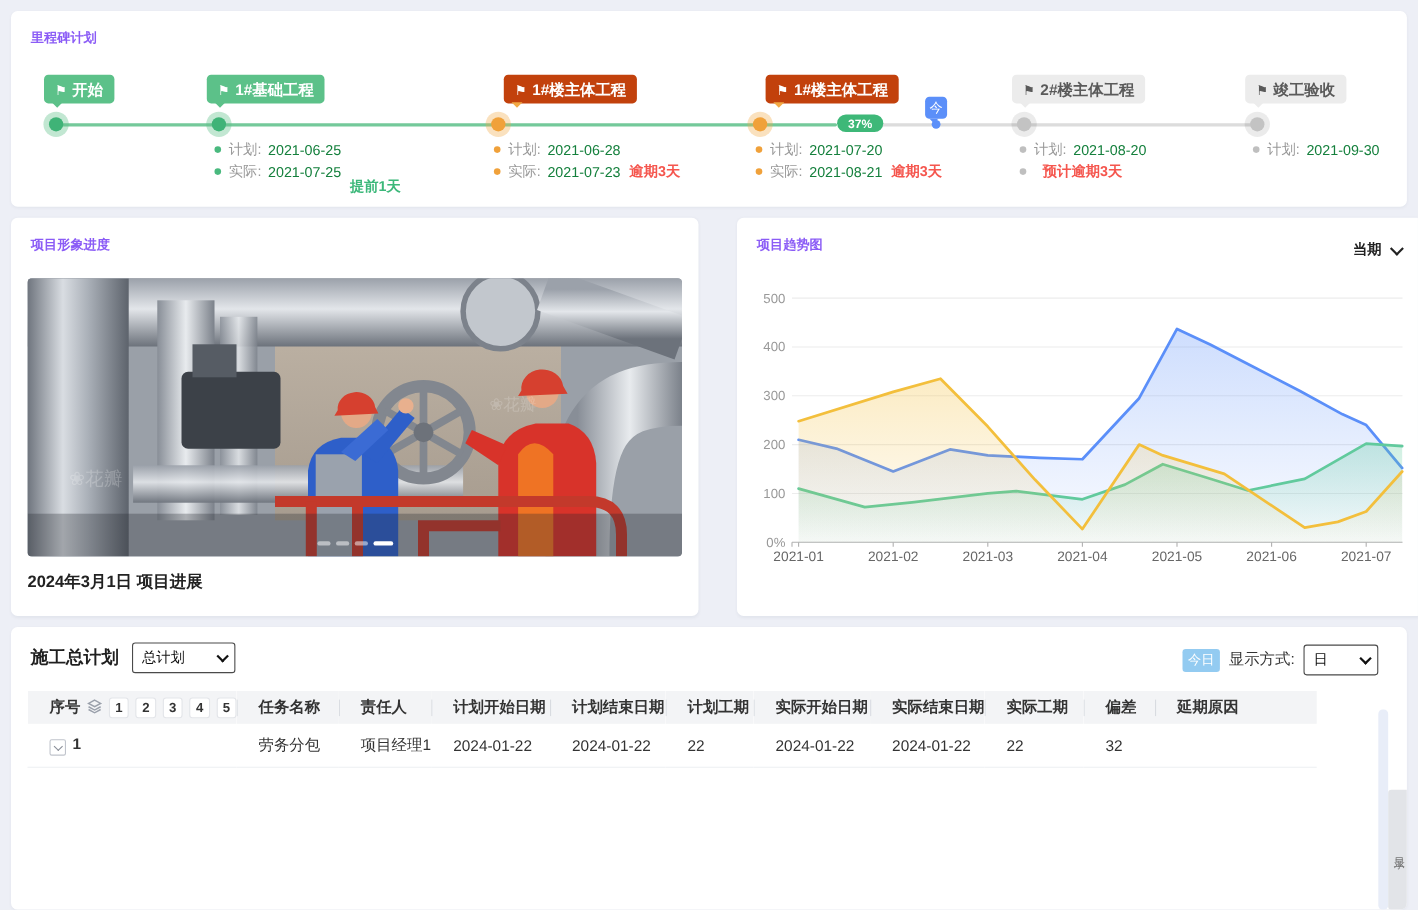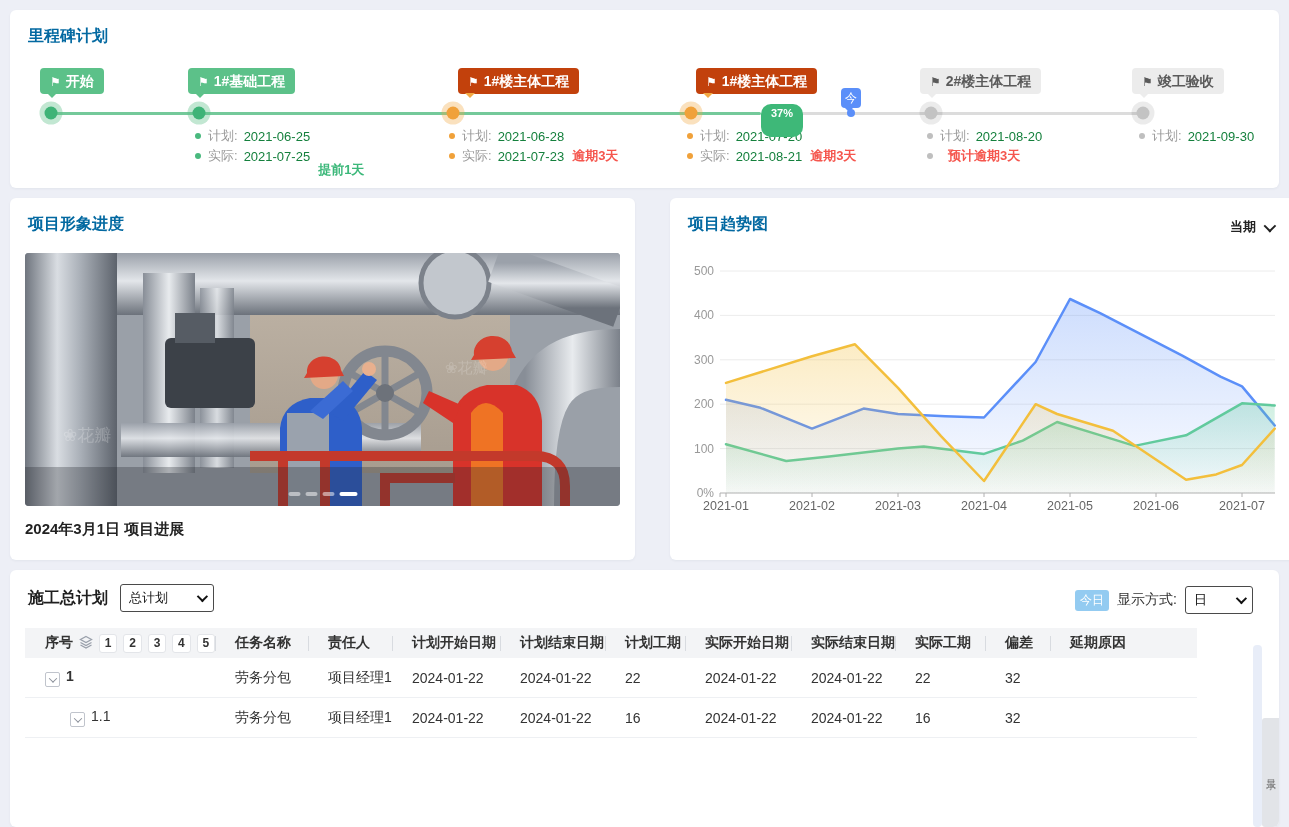--- a/index.html
+++ b/index.html
@@ -3,21 +3,21 @@
 <meta charset="utf-8">
 <style>
   html,body{margin:0;padding:0;}
   body{
     width:1289px;height:827px;overflow:hidden;position:relative;
     background:#edeff6;
     font-family:"Liberation Sans","DejaVu Sans",sans-serif;
     color:#333;
   }
   .card{position:absolute;background:#fff;border-radius:6px;box-shadow:0 1px 3px rgba(20,30,60,.05);}
-  .card-title{position:absolute;left:18px;top:16px;font-size:16px;font-weight:bold;color:#0369a1;}
+  .card-title{position:absolute;left:18px;top:16px;font-size:12px;font-weight:bold;color:#8b5cf6;}
 
   
   #card-milestones{left:10px;top:10px;width:1269px;height:178px;}
   .tl-seg{position:absolute;top:102px;height:3px;border-radius:2px;}
   .tl-seg.green{background:#74c99a;}
   .tl-seg.gray{background:#dcdcdc;}
   .ms-dot{position:absolute;top:103px;width:13px;height:13px;border-radius:50%;transform:translate(-50%,-50%);}
   .ms-dot.green{background:#3fb377;box-shadow:0 0 0 5px rgba(95,192,138,.38);}
   .ms-dot.orange{background:#f0a13a;box-shadow:0 0 0 5px rgba(242,169,68,.35);}
   .ms-dot.gray{background:#c3c3c3;box-shadow:0 0 0 5px rgba(0,0,0,.08);}
@@ -29,21 +29,21 @@
   .ms-badge.orange{background:#c2410c;margin-left:16px;} .ms-badge.orange::after{border-top-color:#f2a944;}
   .ms-badge.gray{background:#ececec;color:#5a5a5a;} .ms-badge.gray::after{border-top-color:#ececec;}
   .ms-rows{position:absolute;top:116px;}
   .ms-row{display:flex;align-items:center;height:20px;font-size:13px;white-space:nowrap;}
   .ms-bullet{width:6px;height:6px;border-radius:50%;margin-right:7px;flex:none;}
   .ms-bullet.green{background:#49b97e;} .ms-bullet.orange{background:#f0a13a;} .ms-bullet.gray{background:#bfbfbf;}
   .ms-lbl{color:#999;margin-right:6px;}
   .ms-val{color:#15803d;}
   .ms-status{margin-left:8px;font-weight:bold;}
   .ms-status.green{color:#3cb87a;margin-top:28px;} .ms-status.red{color:#f5564e;}
-  #progress-pill{position:absolute;top:94px;width:42px;height:33px;border-radius:10px;background:#3eb878;
+  #progress-pill{position:absolute;top:94px;width:42px;height:16px;border-radius:10px;background:#3eb878;
     color:#fff;font-size:11px;font-weight:bold;text-align:center;line-height:19px;}
   #today-bubble{position:absolute;width:20px;height:20px;border-radius:4px;background:#5b8ff9;color:#fff;
     font-size:12px;text-align:center;line-height:20px;}
   #today-bubble::after{content:"";position:absolute;left:4px;top:100%;border:4px solid transparent;border-top-color:#5b8ff9;}
   #today-dot{position:absolute;width:8px;height:8px;border-radius:50%;background:#5b8ff9;transform:translate(-50%,-50%);top:103px;}
 
   
   #card-photo{left:10px;top:198px;width:625px;height:362px;}
   #photo-box{position:absolute;left:15px;top:55px;width:595px;height:253px;border-radius:4px;overflow:hidden;background:#9aa0a8;}
   #photo-caption{position:absolute;left:15px;top:322px;font-size:15px;font-weight:bold;color:#222;}
@@ -381,34 +381,19 @@
           <td>项目经理1</td>
           <td>2024-01-22</td>
           <td>2024-01-22</td>
           <td>22</td>
           <td>2024-01-22</td>
           <td>2024-01-22</td>
           <td>22</td>
           <td class="dev-red">32</td>
           <td></td>
         </tr>
-        <tr>
-          <td style="padding-left: 45px;"><span class="expand-icon">
-              <i></i>
-            </span><span>1.1</span></td>
-          <td>劳务分包</td>
-          <td>项目经理1</td>
-          <td>2024-01-22</td>
-          <td>2024-01-22</td>
-          <td>16</td>
-          <td>2024-01-22</td>
-          <td>2024-01-22</td>
-          <td>16</td>
-          <td class="dev-red">32</td>
-          <td></td>
-        </tr>
       </tbody>
   </table>
   <div id="plan-scrollbar"></div>
   <div id="side-tab">
     <span>显示</span>
   </div>
 </div>
 
 </body></html>

